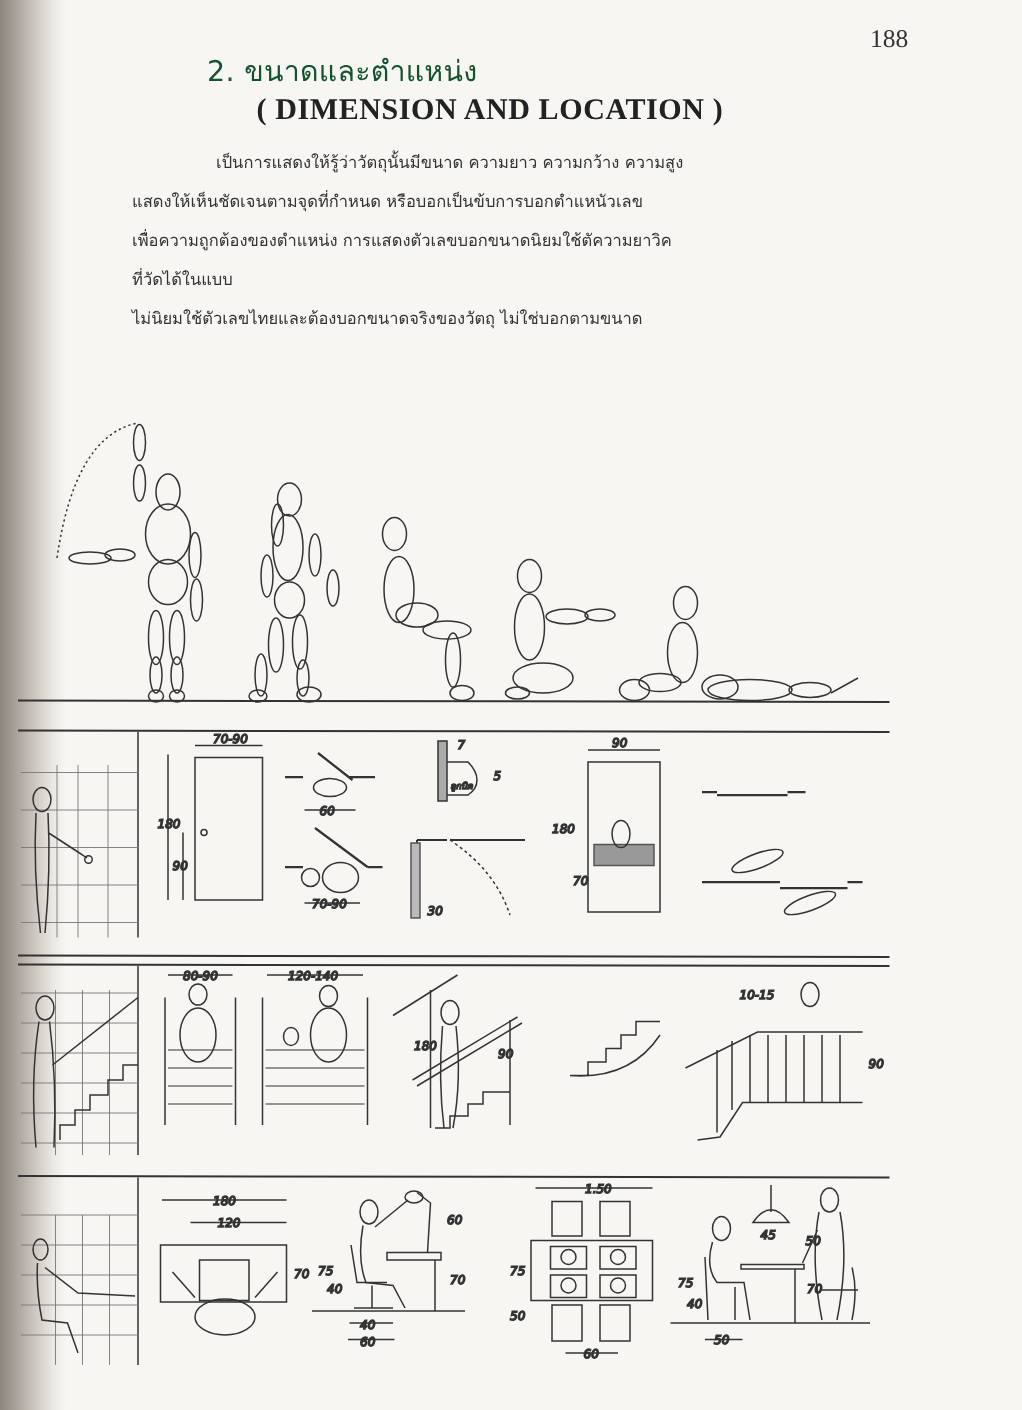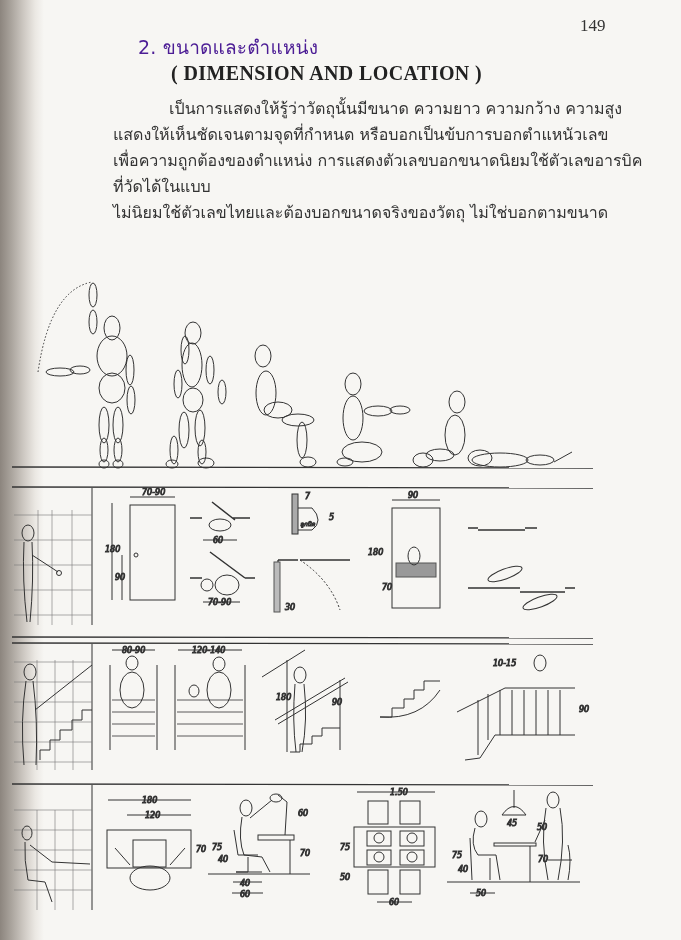--- a/index.html
+++ b/index.html
@@ -7,41 +7,41 @@
     width: 681px; height: 940px; overflow: hidden; position: relative;
     background: #f7f6f3;
     font-family: "Liberation Serif", "DejaVu Serif", serif;
     color: #2a2a2a;
   }
   .binding {
     position: absolute; left: 0; top: 0; width: 44px; height: 940px;
     background: linear-gradient(to right, #8c857e 0%, #a9a39c 25%, #cfcac4 55%, #ebe8e3 80%, rgba(247,246,243,0) 100%);
   }
   .page-number { position: absolute; left: 580px; top: 16px; font-size: 17px; color: #333; }
-  .section-title { position: absolute; left: 138px; top: 32px; font-size: 19px; font-family: "DejaVu Sans", sans-serif; color: #4c1d95; letter-spacing: 0.2px; }
+  .section-title { position: absolute; left: 138px; top: 32px; font-size: 19px; font-family: "DejaVu Sans", sans-serif; color: #14532d; letter-spacing: 0.2px; }
   .section-subtitle { position: absolute; left: 138px; top: 62px; font-size: 20px; font-weight: bold; color: #222; letter-spacing: 0.4px; margin-left: 33px; }
-  .body-text { position: absolute; left: 88px; top: 96px; width: 525px; font-size: 16px; line-height: 26px; font-family: "DejaVu Sans", sans-serif; color: #333; margin-left: 25px; }
+  .body-text { position: absolute; left: 88px; top: 96px; width: 525px; font-size: 11px; line-height: 26px; font-family: "DejaVu Sans", sans-serif; color: #333; }
   .body-text p { margin: 0; white-space: nowrap; }
   .body-text p.indent { padding-left: 56px; }
   .figures { position: absolute; left: 0; top: 270px; width: 681px; height: 670px; }
   .dim { font-family: "DejaVu Sans", sans-serif; font-size: 8px; fill: #444; font-style: italic; }
 </style>
 </head>
 <body>
 
 <div class="binding"></div>
 
-<div class="page-number">149</div>
+<div class="page-number">188</div>
 <div class="section-title">2. ขนาดและตำแหน่ง</div>
 <div class="section-subtitle">( DIMENSION AND LOCATION )</div>
 
 <div class="body-text">
   <p class="indent">เป็นการแสดงให้รู้ว่าวัตถุนั้นมีขนาด ความยาว  ความกว้าง  ความสูง</p>
   <p>แสดงให้เห็นชัดเจนตามจุดที่กำหนด    หรือบอกเป็นข้บการบอกตำแหนัวเลข</p>
-  <p>เพื่อความถูกต้องของตำแหน่ง   การแสดงตัวเลขบอกขนาดนิยมใช้ตัวเลขอารบิค</p>
+  <p>เพื่อความถูกต้องของตำแหน่ง   การแสดงตัวเลขบอกขนาดนิยมใช้ตัความยาวิค</p>
   <p>ที่วัดได้ในแบบ</p>
   <p>ไม่นิยมใช้ตัวเลขไทยและต้องบอกขนาดจริงของวัตถุ    ไม่ใช่บอกตามขนาด</p>
 </div>
 
 <svg class="figures" viewBox="0 270 681 670" width="681" height="670" xmlns="http://www.w3.org/2000/svg" fill="none" stroke="#333" stroke-width="1">
 
   <g>
     <line x1="12" y1="467" x2="593" y2="468" stroke-width="1.3"></line>
 
     <g>

